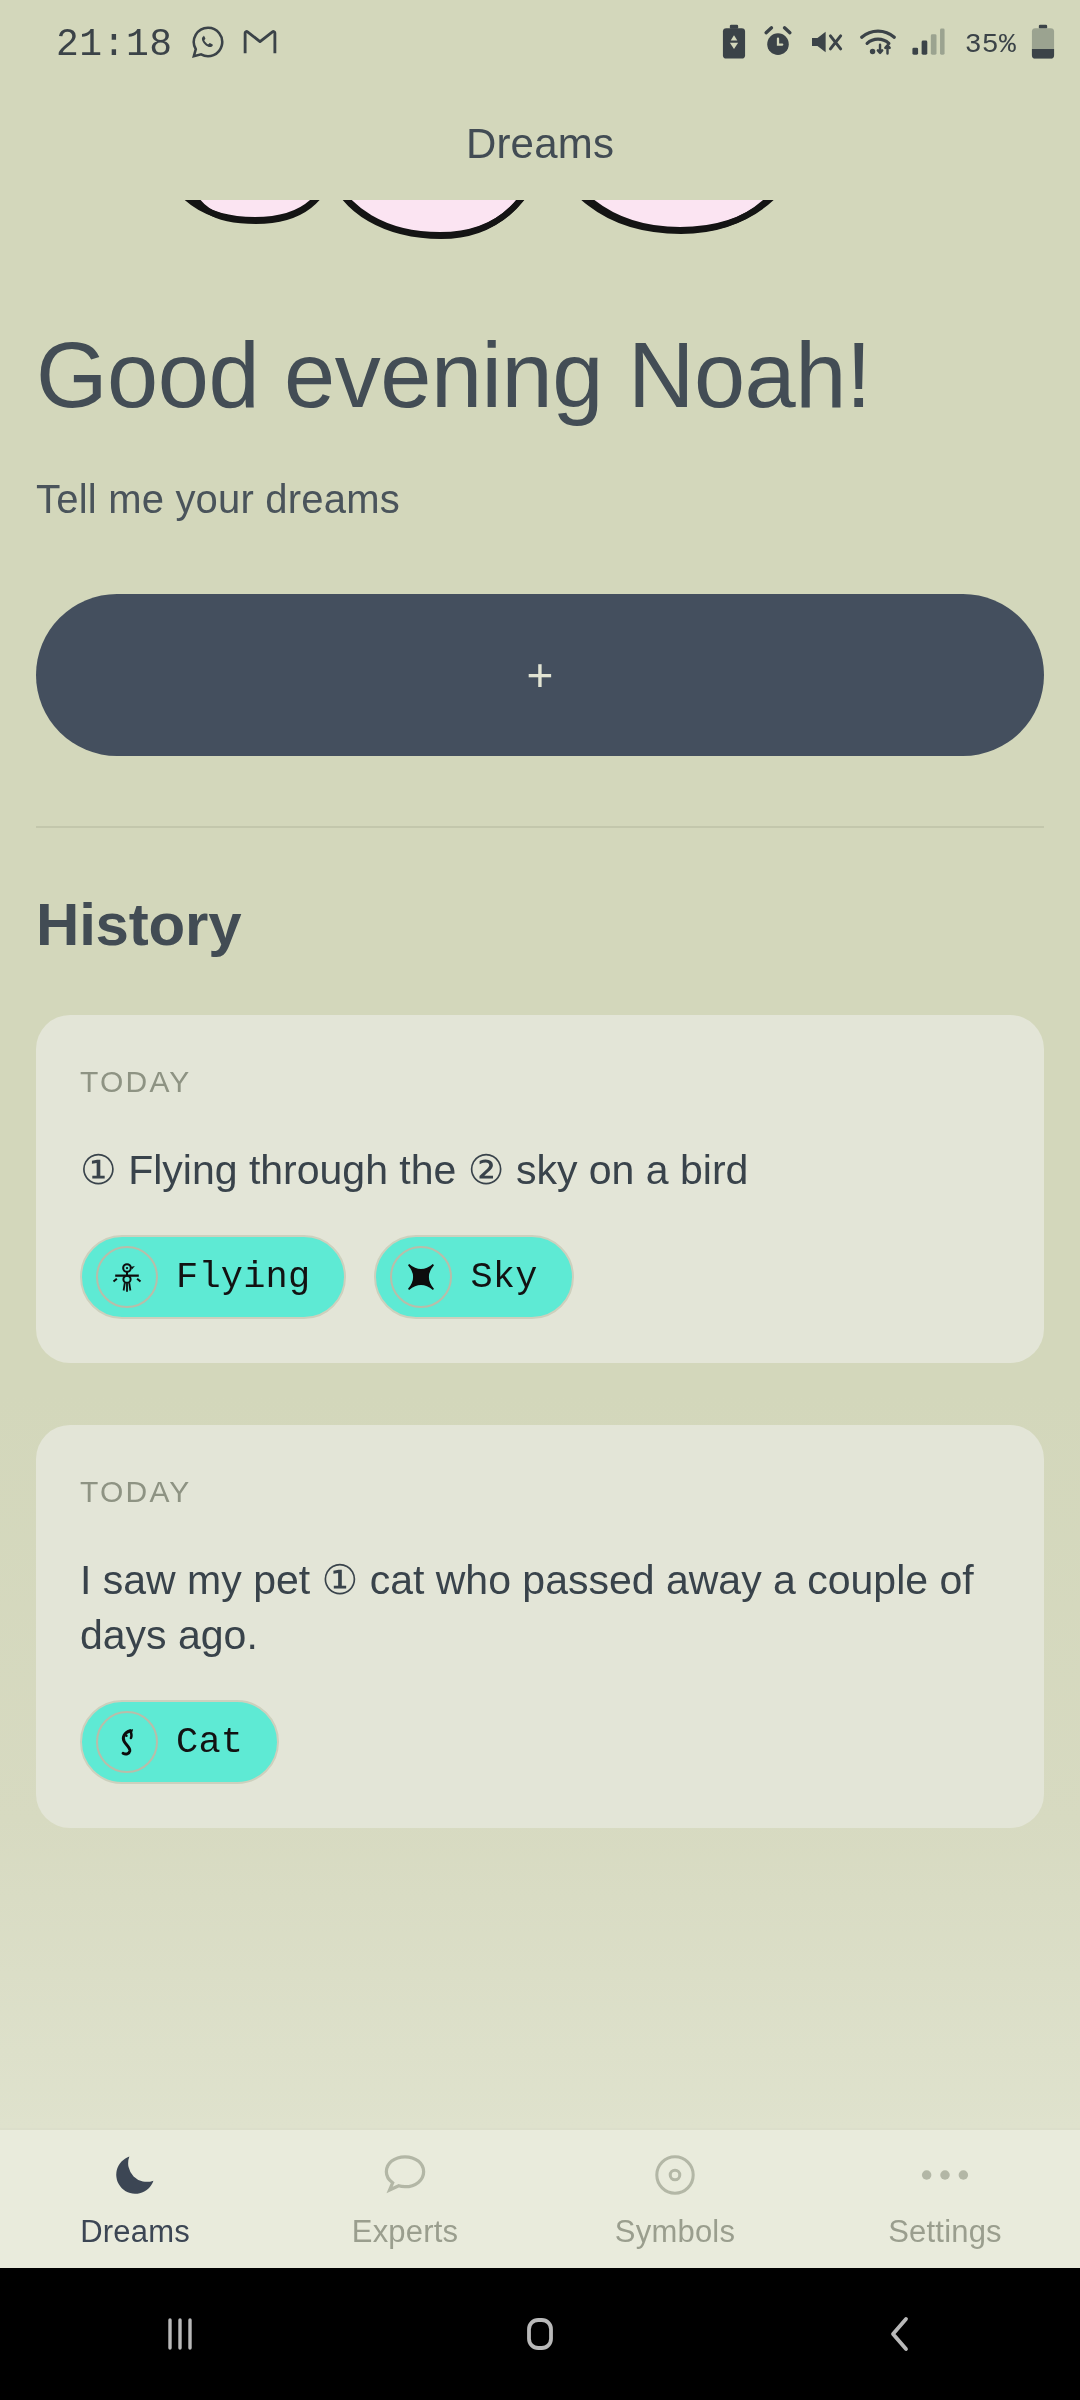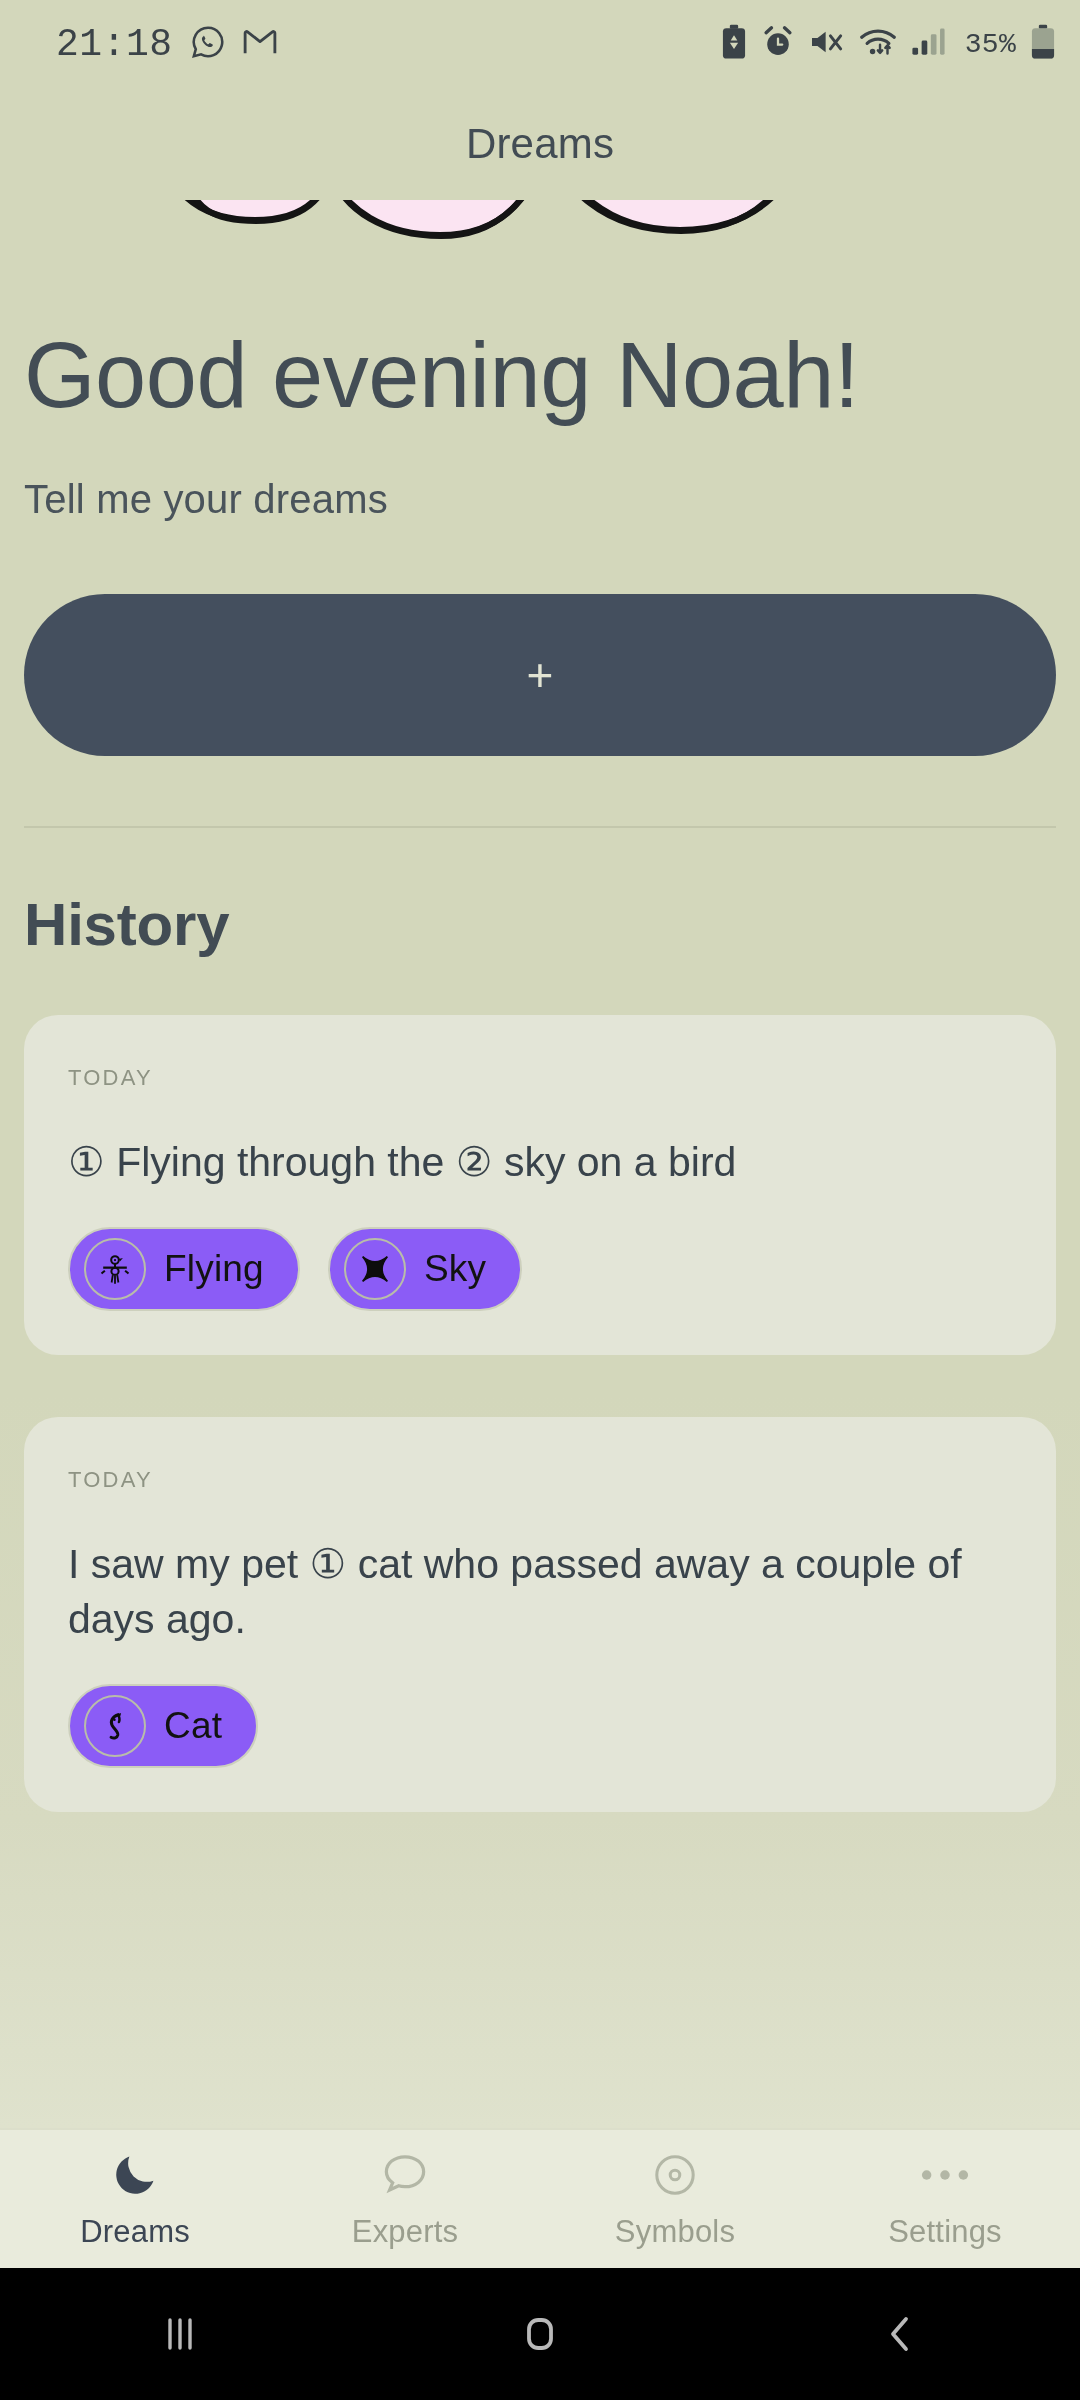--- a/index.html
+++ b/index.html
@@ -42,21 +42,21 @@
   
   .body {
     flex:1 1 auto; position:relative; overflow:hidden;
     background:linear-gradient(#d3d7bb 0%, #d3d7bb 62%, #d7dac1 84%, #dfe2cd 100%);
   }
   .cloud-wrap {
     position:absolute; top:0; left:0; width:1080px; height:120px;
     overflow:hidden; pointer-events:none;
   }
 
-  .content { position:relative; padding:0 24px; }
+  .content { position:relative; padding:0 36px; }
 
   .greeting {
     margin-top:122px;
     font-size:92px; line-height:1.16;
     color:#434d55; letter-spacing:-0.5px; font-weight:400;
   }
   .subtitle {
     margin-top:48px;
     font-size:40px; color:#4a545b; letter-spacing:.2px;
   }
@@ -77,32 +77,32 @@
     margin-top:62px;
     font-size:60px; color:#424c54; letter-spacing:-0.2px;
   }
 
   .cards { margin-top:56px; display:flex; flex-direction:column; gap:62px; padding-bottom:40px; }
   .card {
     background:#e3e5d7; border-radius:34px;
     padding:50px 44px 44px 44px;
   }
   .card-day {
-    font-size:22px; color:#8e9383; letter-spacing:2.2px;
+    font-size:30px; color:#8e9383; letter-spacing:2.2px;
   }
   .card-text {
     margin-top:44px;
     font-size:41px; line-height:1.33; color:#39434b;
   }
   .chips { margin-top:38px; display:flex; flex-wrap:wrap; gap:28px; }
   .chip {
     display:flex; align-items:center; gap:18px;
     height:84px; padding:0 34px 0 14px;
     border:2px solid #cdd0bd; border-radius:44px;
-    background:#8b5cf6; cursor:pointer;
+    background:#5eead4; cursor:pointer;font-family:Liberation Mono, monospace;
   }
   .chip-ic {
     width:62px; height:62px; border-radius:50%;
     border:2px solid #b9bda9;
     display:flex; align-items:center; justify-content:center;
     background:transparent; flex:0 0 62px;
   }
   .chip-lbl { font-size:37px; color:#121212; letter-spacing:.2px; }
 
   

